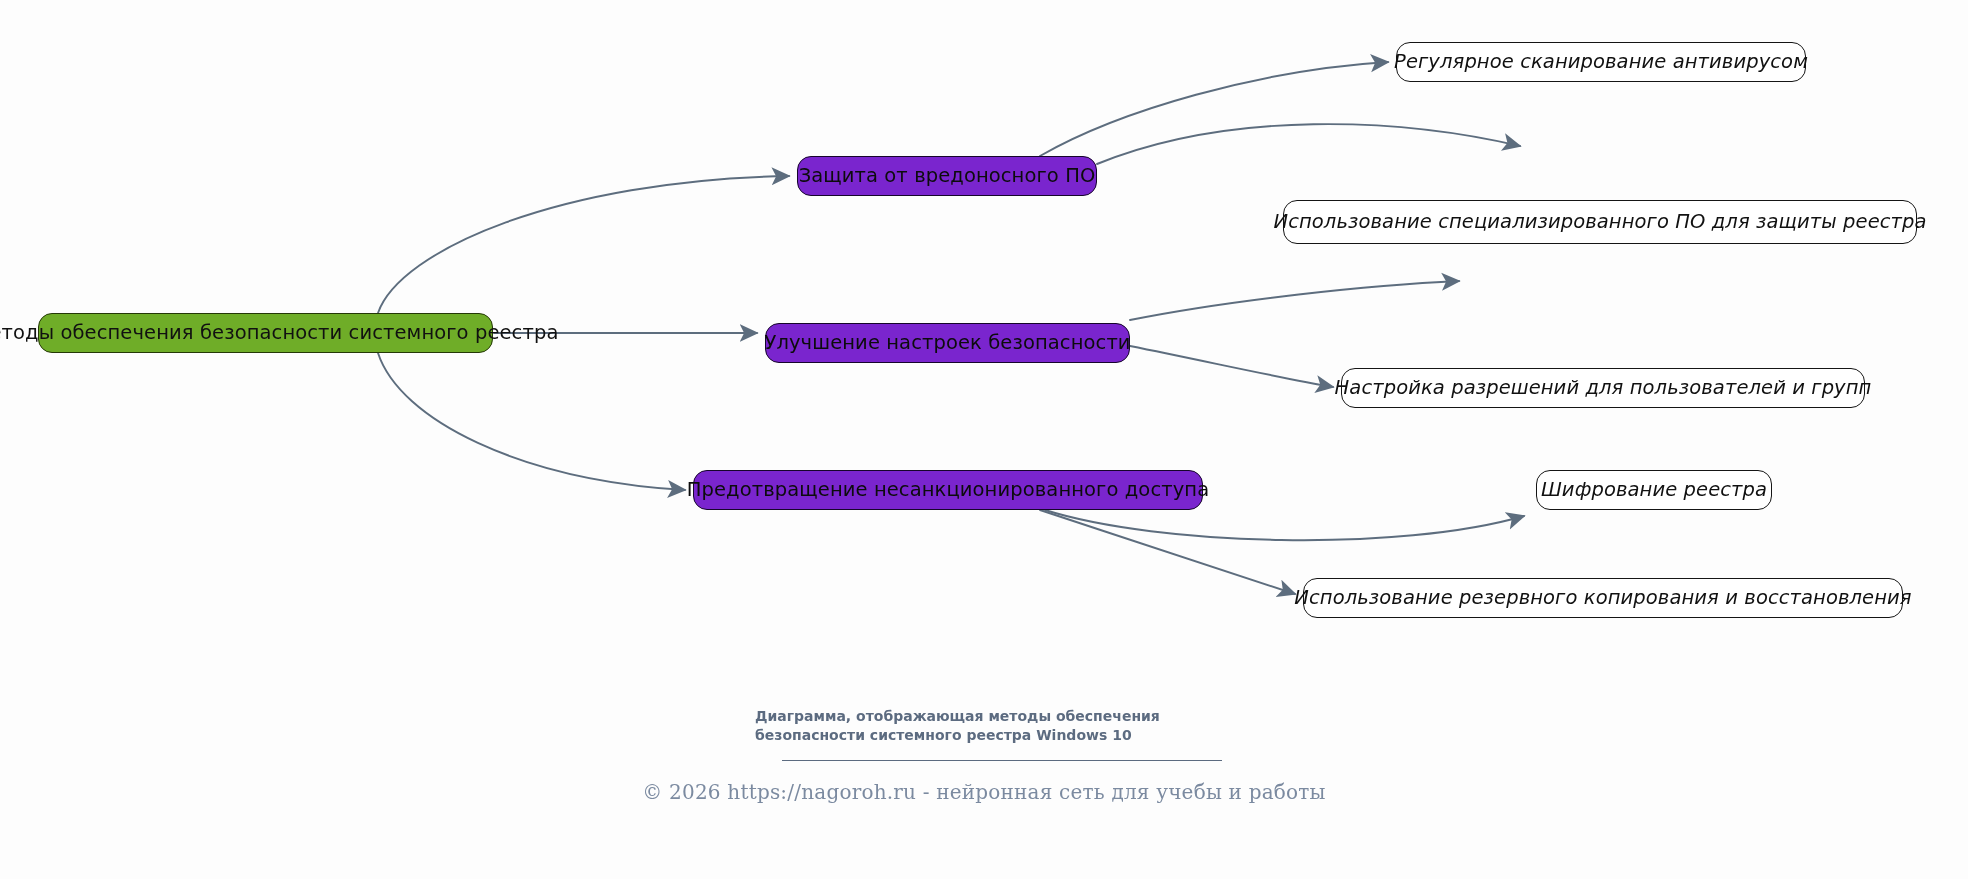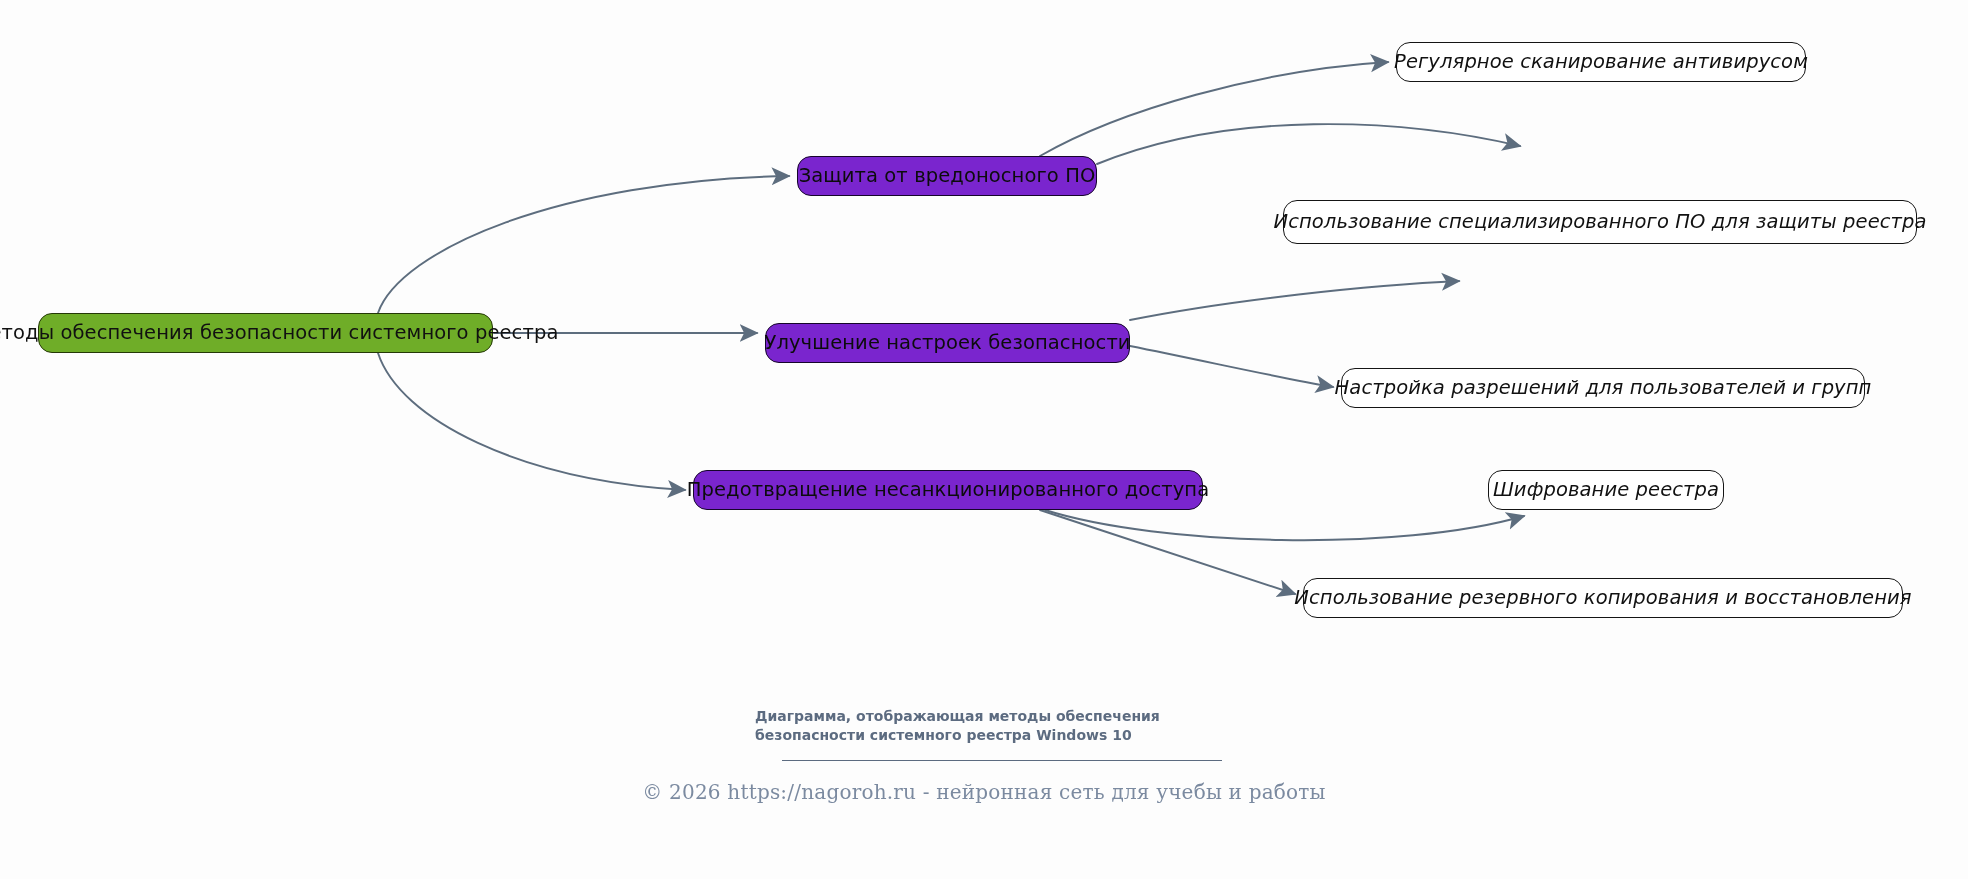--- a/index.html
+++ b/index.html
@@ -131,21 +131,21 @@
 
   <div class="node leaf" style="left: 1283px; top: 155px; width: 634px; height: 44px; background: rgb(255, 255, 255); margin-top: 45px;">
     <span class="node-label" style="color: rgb(17, 17, 17);">Использование специализированного ПО для защиты реестра</span>
   </div>
 
 
   <div class="node leaf" style="left: 1341px; top: 368px; width: 524px; height: 40px; background: rgb(255, 255, 255);">
     <span class="node-label" style="color: rgb(17, 17, 17);">Настройка разрешений для пользователей и групп</span>
   </div>
 
-  <div class="node leaf" style="left: 1488px; top: 470px; width: 236px; height: 40px; background: rgb(255, 255, 255);">
+  <div class="node leaf" style="left: 1536px; top: 470px; width: 236px; height: 40px; background: rgb(255, 255, 255);">
     <span class="node-label" style="color: rgb(17, 17, 17);">Шифрование реестра</span>
   </div>
 
   <div class="node leaf" style="left: 1303px; top: 578px; width: 600px; height: 40px; background: rgb(255, 255, 255);">
     <span class="node-label" style="color: rgb(17, 17, 17);">Использование резервного копирования и восстановления</span>
   </div>
 
   <div class="caption" style="left: 755px; top: 707px; width: 560px; color: rgb(92, 107, 128);">
     <div>Диаграмма, отображающая методы обеспечения</div>
     <div>безопасности системного реестра Windows 10</div>

